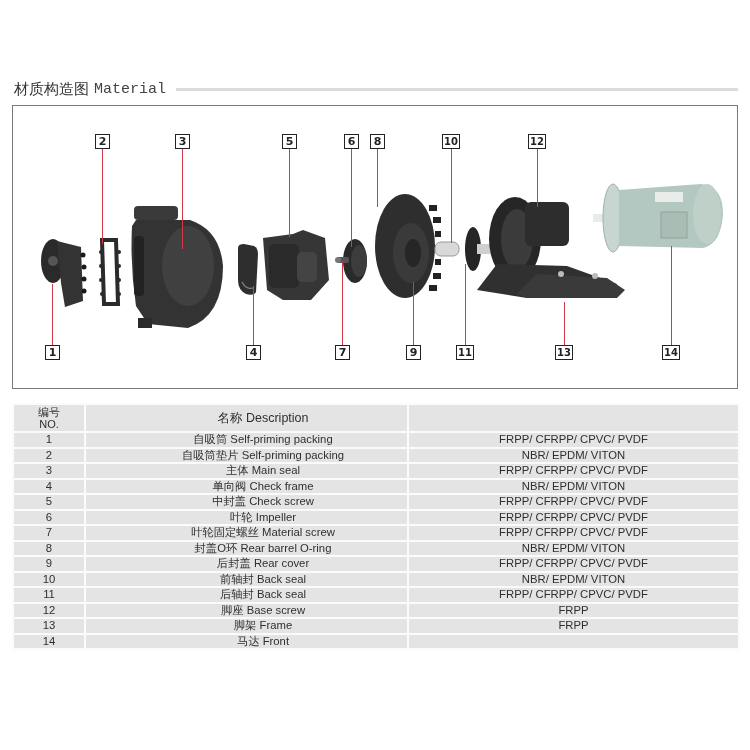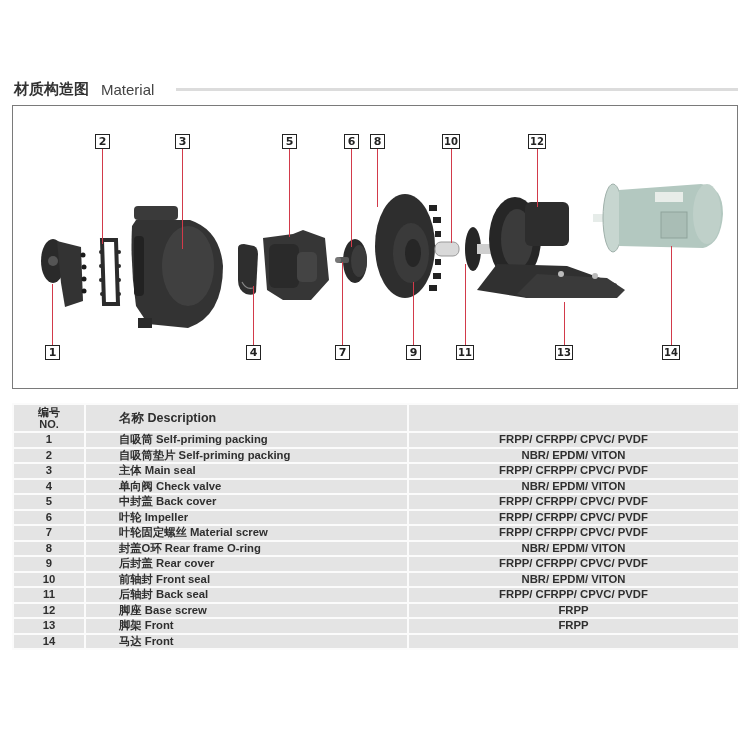--- a/index.html
+++ b/index.html
@@ -1,41 +1,41 @@
 <!DOCTYPE html>
 <html><head>
 <meta charset="utf-8">
 <style>
   html, body { margin: 0; padding: 0; background: #ffffff; }
   body { width: 750px; height: 750px; position: relative; overflow: hidden;
          font-family: "Liberation Sans", "DejaVu Sans", sans-serif; color: #333; }
 
   .section-title { position: absolute; left: 14px; top: 78px; height: 22px;
                    display: flex; align-items: center; }
-  .section-title .cn { font-family: "DejaVu Sans", sans-serif; font-weight: bold; font-size: 15px; color: #333; }
-  .section-title .en { font-family: Liberation Sans, sans-serif; font-size: 15px; color: #444; margin-left: 12px; }
+  .section-title .cn { font-family: "DejaVu Sans", sans-serif; font-weight: normal; font-size: 15px; color: #333; }
+  .section-title .en { font-family: Liberation Mono, monospace; font-size: 15px; color: #444; margin-left: 5px; }
   .title-rule { position: absolute; left: 176px; top: 88px; width: 562px; height: 3px; background: #dcdcdc; }
 
   .diagram { position: absolute; left: 12px; top: 105px; width: 726px; height: 284px;
              border: 1.5px solid #7a7a7a; box-sizing: border-box; background: #fff; }
 
   .callout { position: absolute; width: 15px; height: 15px; border: 1.2px solid #222; background: #fff;
              box-sizing: border-box; font-family: "DejaVu Sans", sans-serif; font-weight: bold;
              font-size: 11px; line-height: 13px; text-align: center; color: #222; }
   .callout.wide { width: 18px; font-size: 10px; }
   .leader { position: absolute; width: 1.3px; background: #d23a4a; }
 
   .part { position: absolute; }
 
   table.spec { position: absolute; left: 12px; top: 403px; width: 728px; border-collapse: collapse;
                font-family: "Liberation Sans", "DejaVu Sans", sans-serif; font-size: 11.3px; color: #2f2f2f; }
-  table.spec td, table.spec th { background: #e4e4e4; border: 2px solid #fbfbfb; padding: 0; height: 13.5px; line-height: 13.5px; font-weight: bold; }
+  table.spec td, table.spec th { background: #e4e4e4; border: 2px solid #fbfbfb; padding: 0; height: 13.5px; line-height: 13.5px; font-weight: normal; }
   table.spec th { height: 26px; line-height: 12px; }
   .col-no { width: 70px; text-align: center; }
-  .col-desc { width: 288px; text-align: left; padding-left: 33px !important; }
+  .col-desc { width: 288px; text-align: center; padding-left: 33px !important; }
   .col-mat { text-align: center; margin-top: 21px; }
   table.spec th.col-desc { font-size: 12.5px; }
   table.spec th.col-no { font-size: 11px; }
 </style>
 </head>
 <body>
 
 <div class="section-title">
   <span class="cn">材质构造图</span>
   <span class="en">Material</span>
@@ -221,66 +221,66 @@
         <td class="col-desc">自吸筒垫片 Self-priming packing</td>
         <td class="col-mat">NBR/ EPDM/ VITON</td>
       </tr>
     <tr>
         <td class="col-no">3</td>
         <td class="col-desc">主体 Main seal</td>
         <td class="col-mat">FRPP/ CFRPP/ CPVC/ PVDF</td>
       </tr>
     <tr>
         <td class="col-no">4</td>
-        <td class="col-desc">单向阀 Check valve</td>
+        <td class="col-desc">单向阀 Check frame</td>
         <td class="col-mat">NBR/ EPDM/ VITON</td>
       </tr>
     <tr>
         <td class="col-no">5</td>
-        <td class="col-desc">中封盖 Back cover</td>
+        <td class="col-desc">中封盖 Check screw</td>
         <td class="col-mat">FRPP/ CFRPP/ CPVC/ PVDF</td>
       </tr>
     <tr>
         <td class="col-no">6</td>
         <td class="col-desc">叶轮 Impeller</td>
         <td class="col-mat">FRPP/ CFRPP/ CPVC/ PVDF</td>
       </tr>
     <tr>
         <td class="col-no">7</td>
         <td class="col-desc">叶轮固定螺丝 Material screw</td>
         <td class="col-mat">FRPP/ CFRPP/ CPVC/ PVDF</td>
       </tr>
     <tr>
         <td class="col-no">8</td>
-        <td class="col-desc">封盖O环 Rear frame O-ring</td>
+        <td class="col-desc">封盖O环 Rear barrel O-ring</td>
         <td class="col-mat">NBR/ EPDM/ VITON</td>
       </tr>
     <tr>
         <td class="col-no">9</td>
         <td class="col-desc">后封盖 Rear cover</td>
         <td class="col-mat">FRPP/ CFRPP/ CPVC/ PVDF</td>
       </tr>
     <tr>
         <td class="col-no">10</td>
-        <td class="col-desc">前轴封 Front seal</td>
+        <td class="col-desc">前轴封 Back seal</td>
         <td class="col-mat">NBR/ EPDM/ VITON</td>
       </tr>
     <tr>
         <td class="col-no">11</td>
         <td class="col-desc">后轴封 Back seal</td>
         <td class="col-mat">FRPP/ CFRPP/ CPVC/ PVDF</td>
       </tr>
     <tr>
         <td class="col-no">12</td>
         <td class="col-desc">脚座 Base screw</td>
         <td class="col-mat">FRPP</td>
       </tr>
     <tr>
         <td class="col-no">13</td>
-        <td class="col-desc">脚架 Front</td>
+        <td class="col-desc">脚架 Frame</td>
         <td class="col-mat">FRPP</td>
       </tr>
     <tr>
         <td class="col-no">14</td>
         <td class="col-desc">马达 Front</td>
         <td class="col-mat"></td>
       </tr>
   </tbody>
 </table>
 

